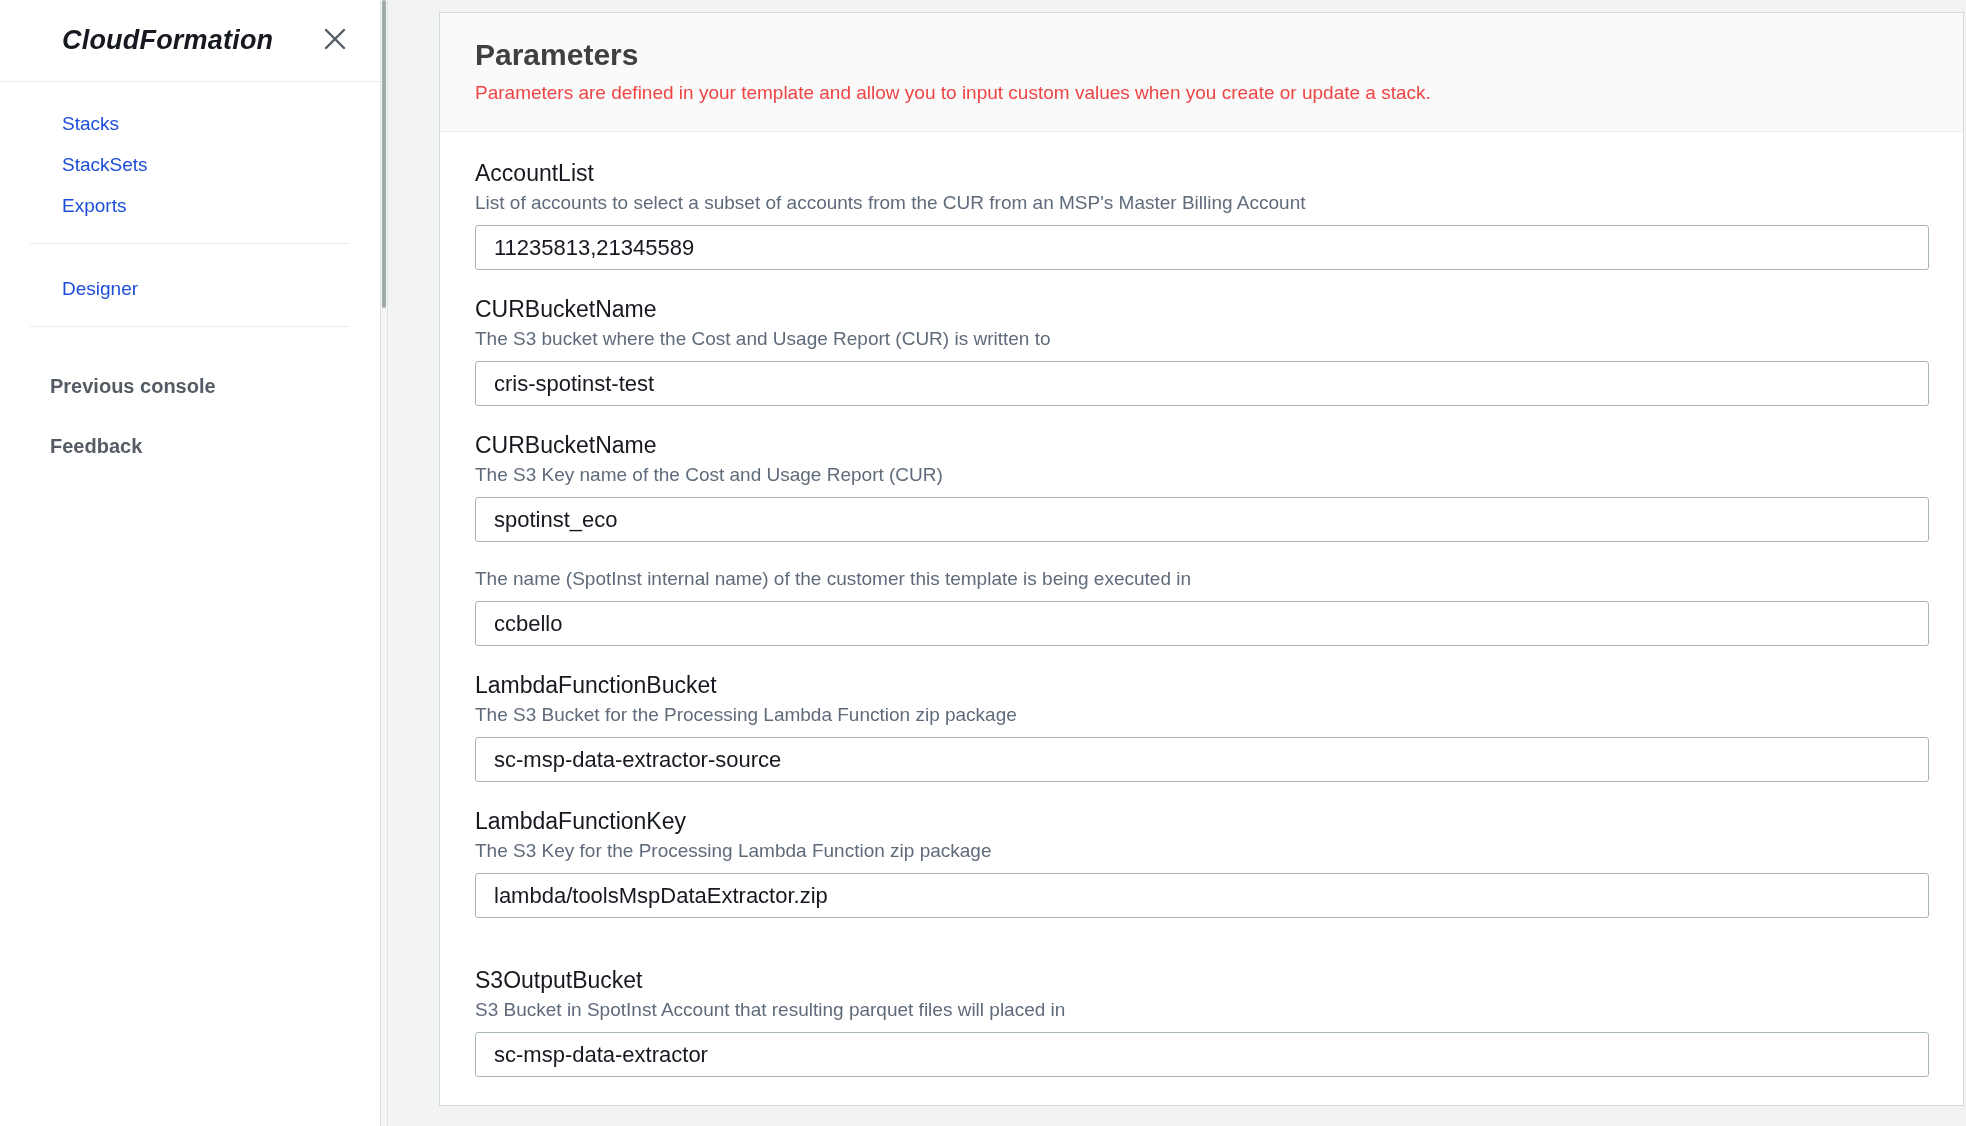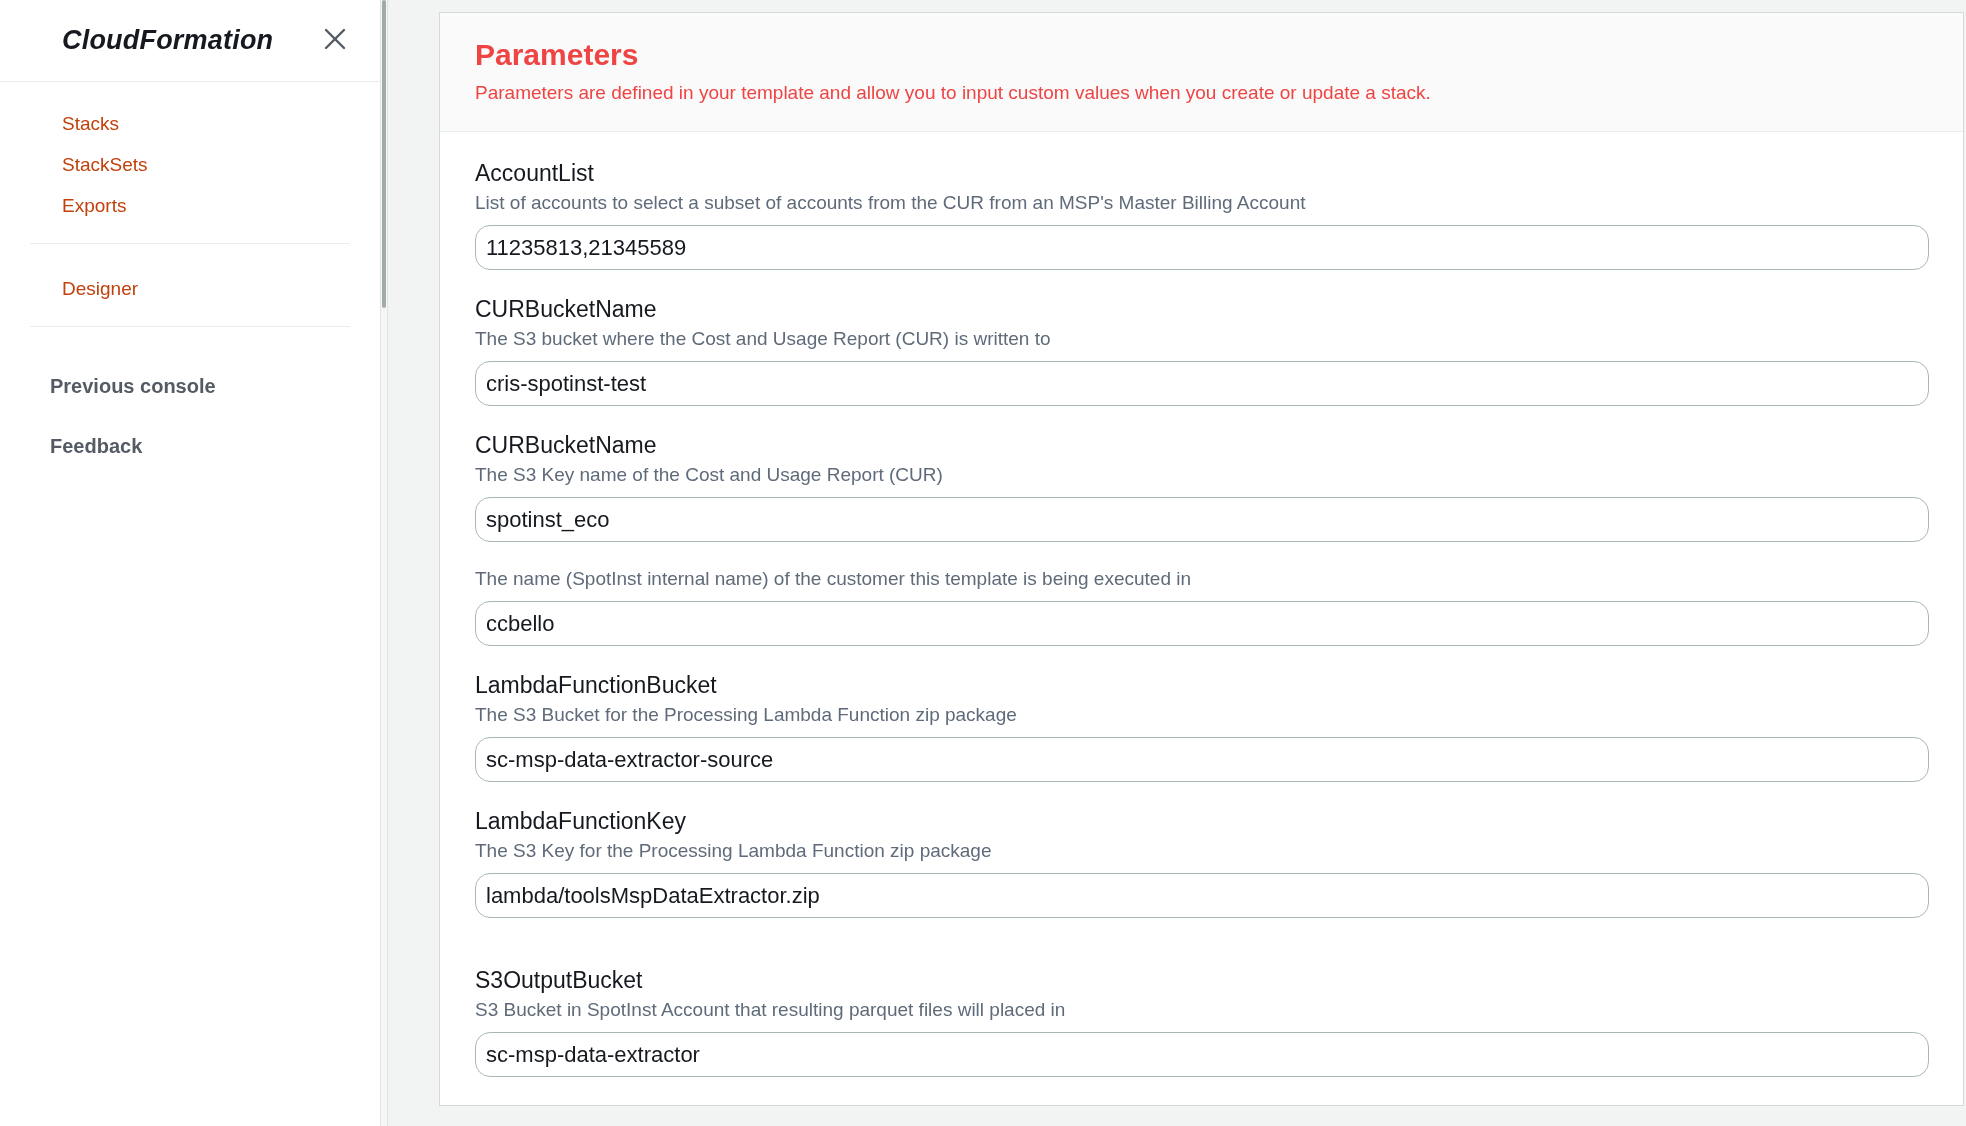--- a/index.html
+++ b/index.html
@@ -29,21 +29,21 @@
     line-height: 33px; letter-spacing: 0.2px; font-style: italic;
   }
   .close-btn {
     background: none; border: none; padding: 2px; cursor: pointer;
     display: flex; align-items: center; justify-content: center;
   }
   .nav-list {
     list-style: none; margin: 0; padding: 30px 0 0 62px;
   }
   .nav-list li {
-    font-size: 19px; line-height: 23px; color: #c2410c;
+    font-size: 19px; line-height: 23px; color: #1d4ed8;
     margin-bottom: 18px; cursor: pointer;
   }
   .nav-divider {
     border: none; border-top: 1px solid #eaeded;
     margin: 26px 30px 0 30px;
   }
   .nav-secondary { padding-top: 33px; }
   .sidebar-footer { padding: 47px 0 0 50px; }
   .footer-link {
     font-size: 20px; font-weight: bold; color: #545b64;
@@ -75,37 +75,37 @@
     background: #ffffff;
     border: 1px solid #d5d9d9;
   }
   .panel-header {
     background: #fafafa;
     border-bottom: 1px solid #eaeded;
     padding: 24px 35px 26px 35px;
   }
   .panel-title {
     margin: 0; font-size: 30px; font-weight: bold;
-    color: #ef4444; line-height: 36px;
+    color: #404040; line-height: 36px;
   }
   .panel-desc {
     margin: 8px 0 0 0; font-size: 19px; color: #ef4444; line-height: 24px;
   }
   .panel-body { padding: 27px 34px 28px 35px; }
 
   .field { margin-bottom: 25px; }
   .field:last-child { margin-bottom: 0; margin-top: 48px; }
   .field-label { font-size: 23px; color: #16191f; line-height: 28px; }
   .field-desc  { font-size: 19px; color: #5f6b7a; line-height: 24px; margin-top: 4px; }
   .field-input {
     display: block; margin-top: 10px;
     width: 100%; height: 45px;
-    border: 1px solid #aab7b8; border-radius: 15px;
+    border: 1px solid #aab7b8; border-radius: 3px;
     background: #ffffff;
-    padding: 0 10px;
+    padding: 0 18px;
     font-size: 22px; color: #16191f;
     font-family: "Liberation Sans", sans-serif;
   }
 </style>
 </head>
 <body>
 
 <div class="app">
 
   <nav class="sidebar">

